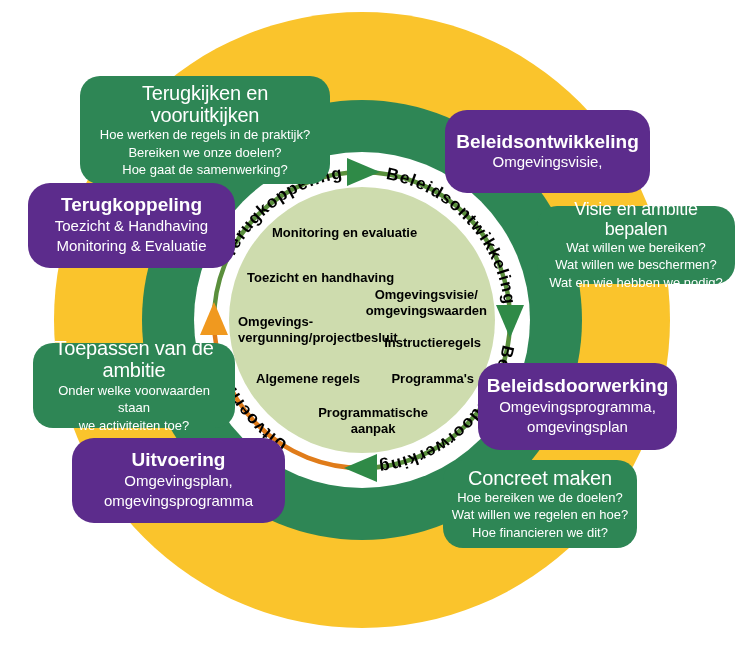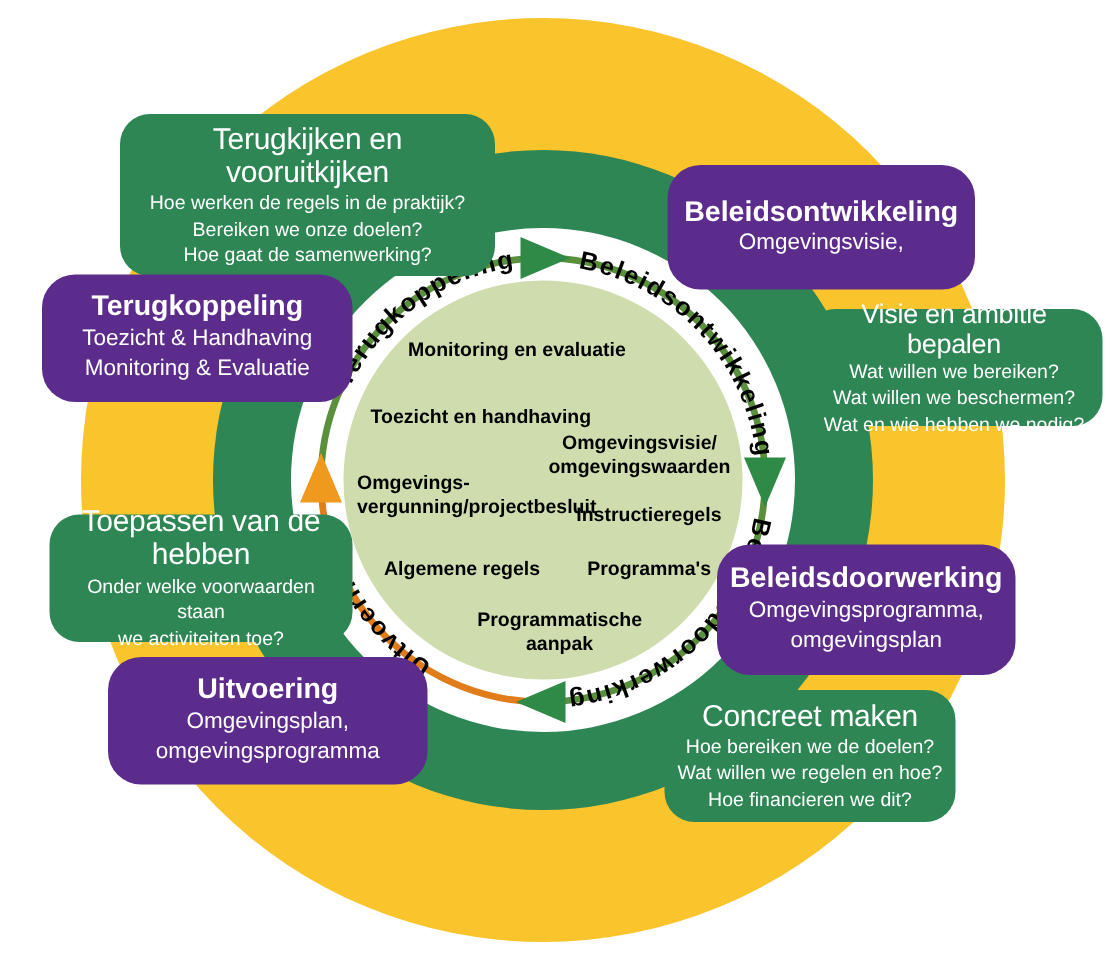--- a/index.html
+++ b/index.html
@@ -117,21 +117,21 @@
 
   <div class="box green" style="left:443px;top:460px;width:194px;height:88px;">
     <div class="title">Concreet maken</div>
     <div class="body-line">Hoe bereiken we de doelen?</div>
     <div class="body-line">Wat willen we regelen en hoe?</div>
     <div class="body-line">Hoe financieren we dit?</div>
   </div>
 
   <div class="box green" style="left:8px;top:343px;width:202px;height:85px;margin-left:25px;">
     <div class="title">Toepassen van de</div>
-    <div class="title">hebben</div>
+    <div class="title">ambitie</div>
     <div class="body-line">Onder welke voorwaarden staan</div>
     <div class="body-line">we activiteiten toe?</div>
   </div>
 
   <div class="box purple" style="left:72px;top:438px;width:213px;height:85px;">
     <div class="title">Uitvoering</div>
     <div class="body-line">Omgevingsplan,</div>
     <div class="body-line">omgevingsprogramma</div>
   </div>
 

